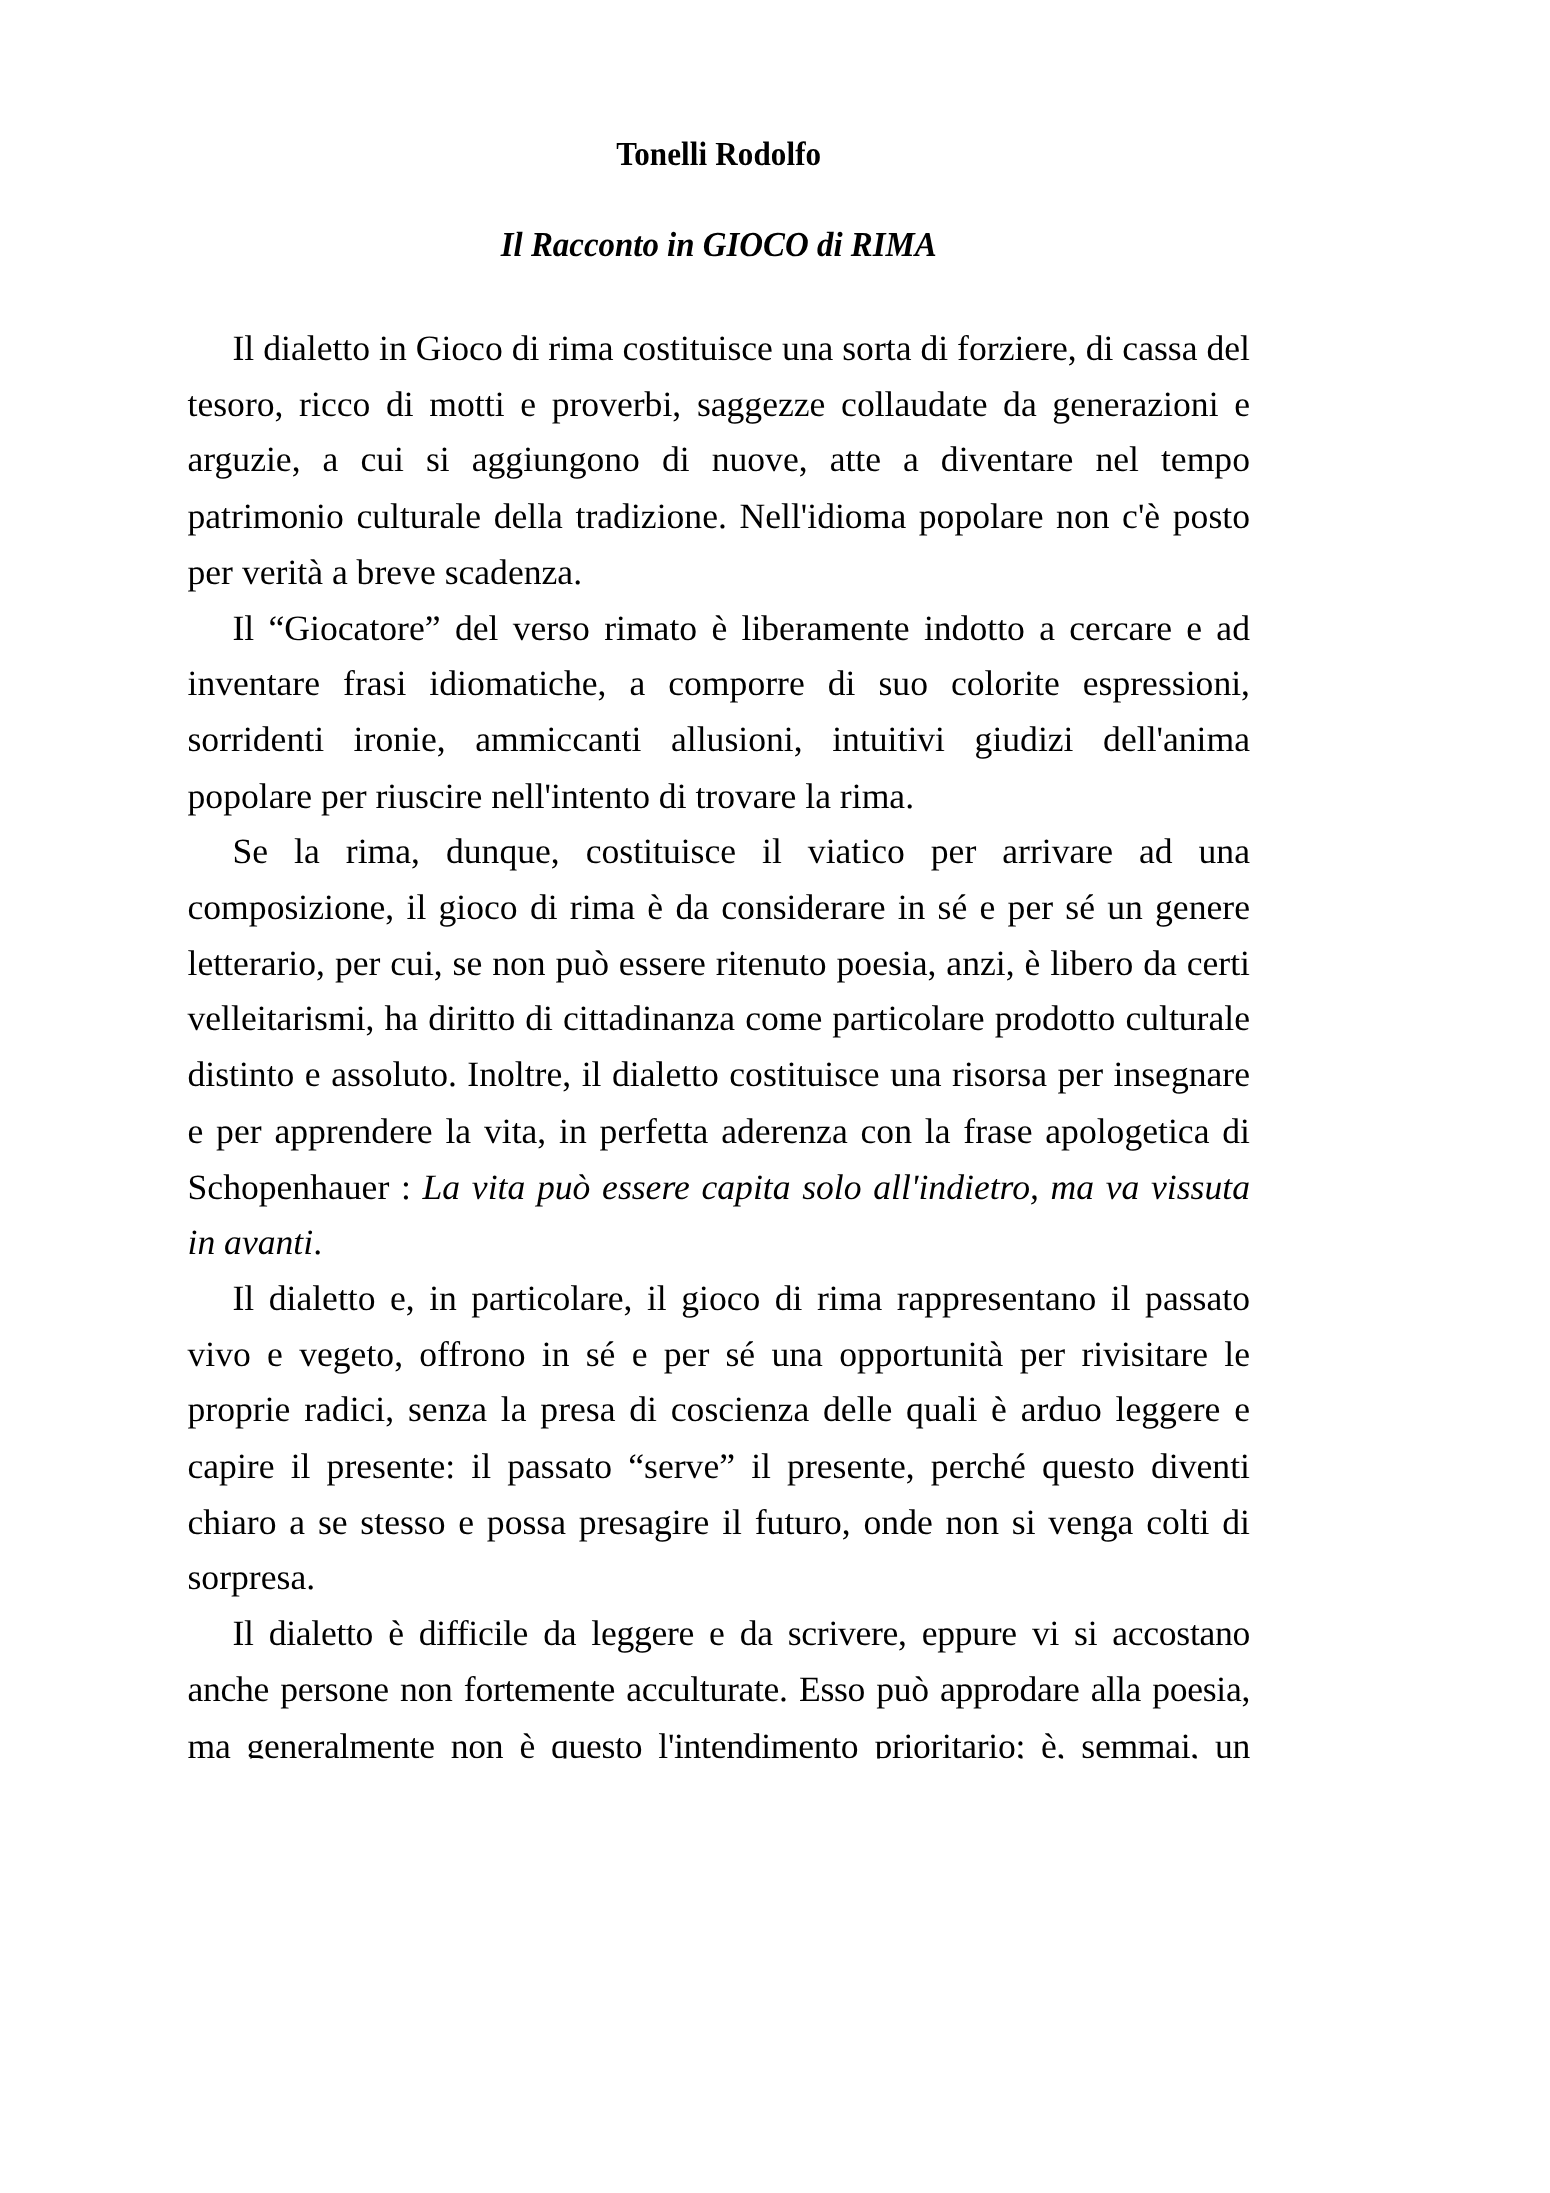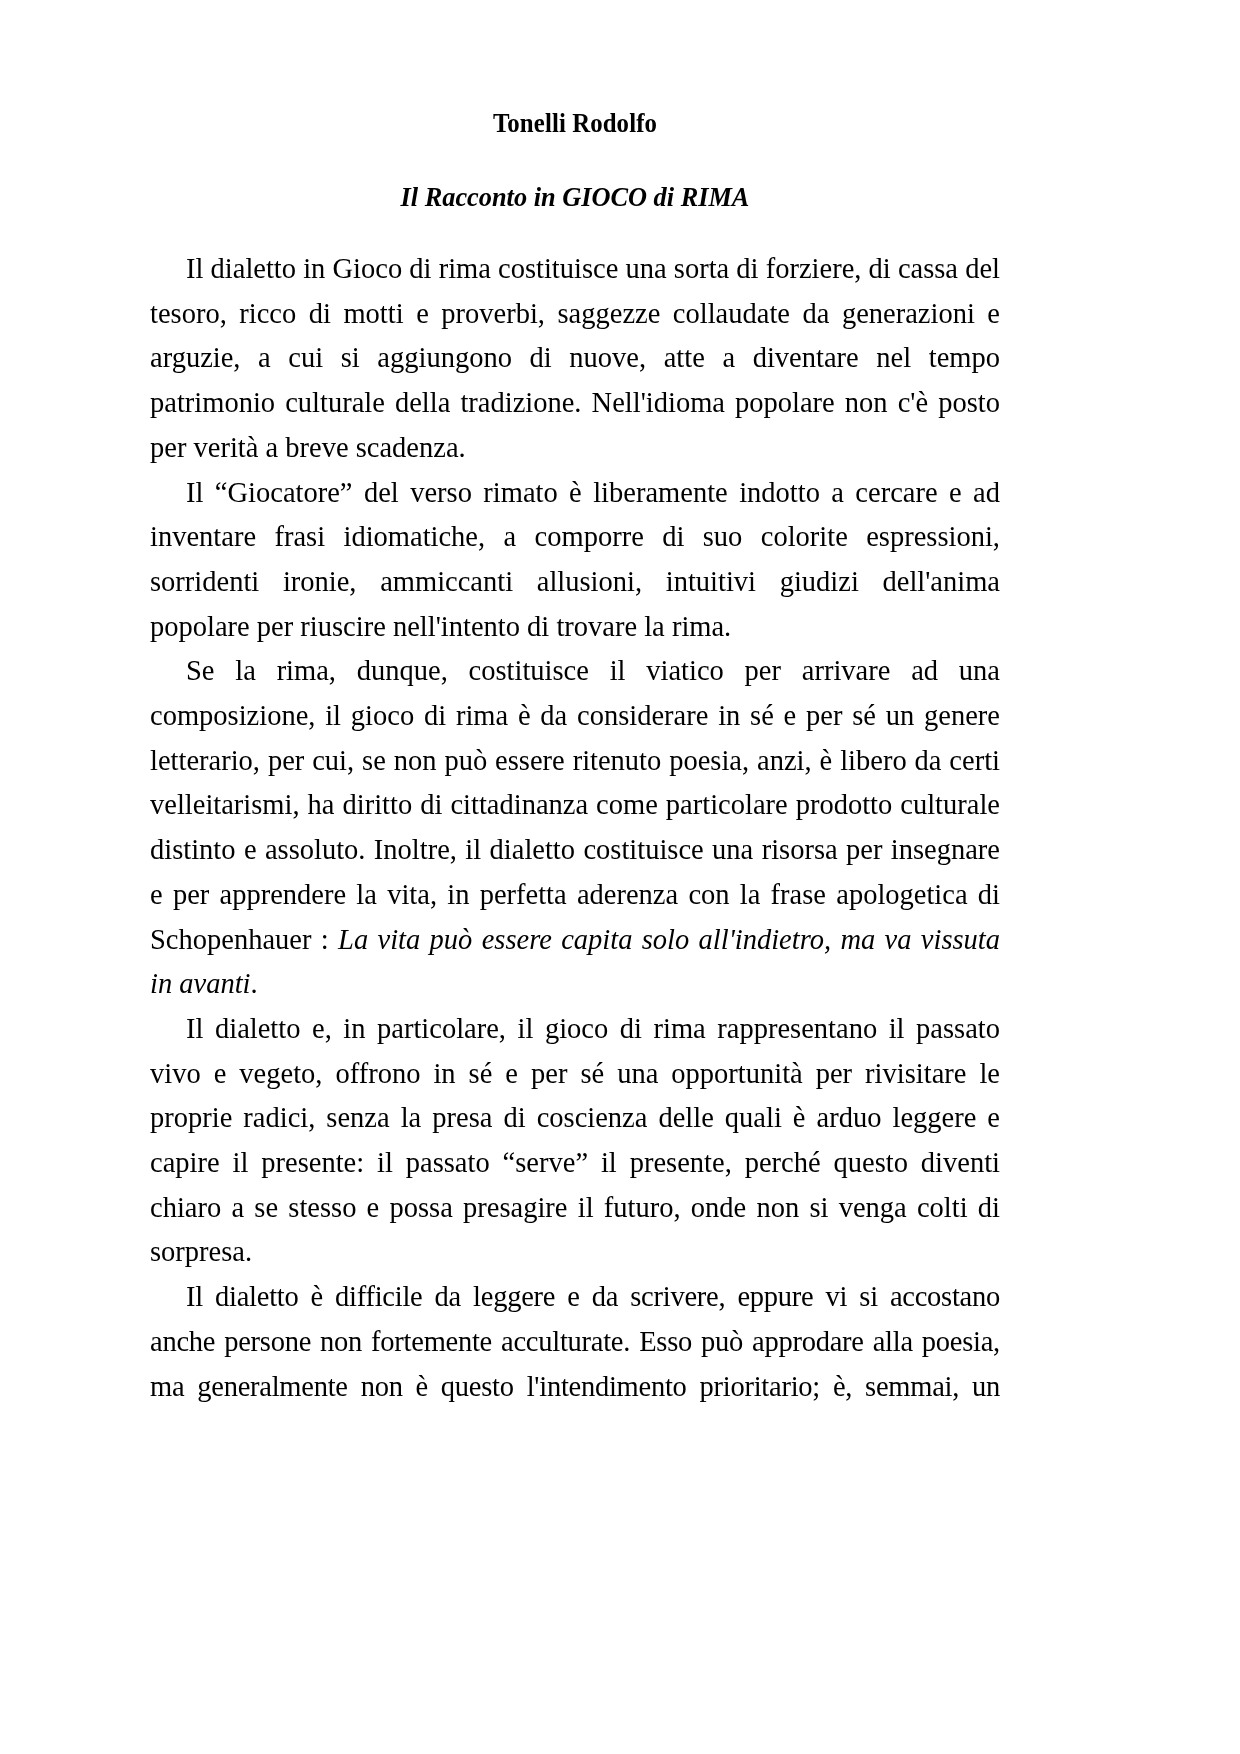--- a/index.html
+++ b/index.html
@@ -35,21 +35,21 @@
   .work-title {
     font-style: italic;
     font-size: 28px;
     text-align: center;
     margin: 0;
     padding-top: 42px;
     transform: scaleX(0.94);
     transform-origin: center center;
   }
   .body-block {
-    margin-top: 34px;
+    margin-top: 45px;
   }
   p.para {
     margin: 0;
     text-align: justify;
     text-justify: inter-word;
     font-size: 28.5px;
     line-height: 44.7px;
     text-indent: 36px;
     hyphens: none;
     -webkit-hyphens: none;

